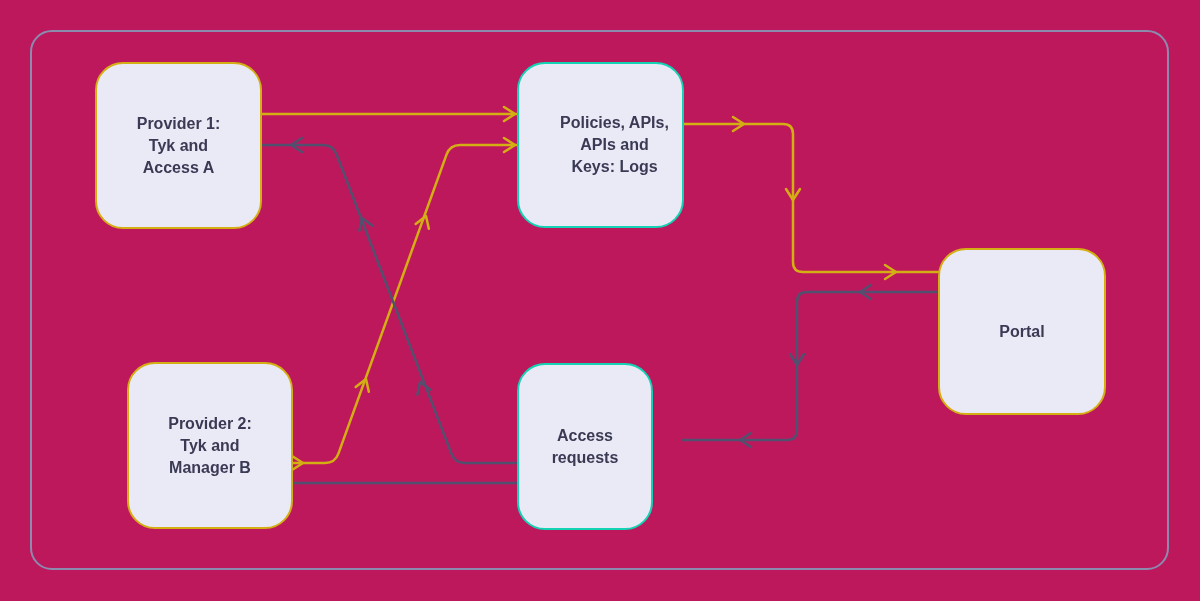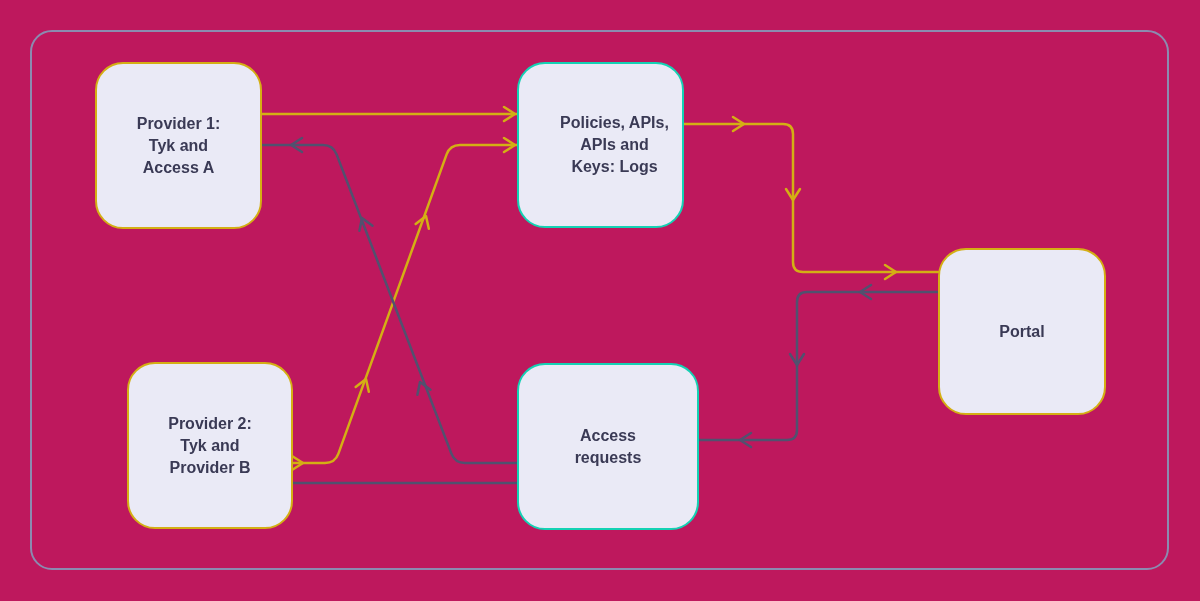--- a/index.html
+++ b/index.html
@@ -48,21 +48,21 @@
     font-size: 16px;
     font-weight: 600;
     line-height: 22px;
   }
   .node .line { display: block; }
   .node.gold { border-color: #D4AF14; }
   .node.teal { border-color: #14D2B4; }
   .node-provider1 { left: 95px;  top: 62px;  width: 167px; height: 167px; }
   .node-policies  { left: 517px; top: 62px;  width: 167px; height: 166px; padding-left: 28px; }
   .node-provider2 { left: 95px;  top: 362px; width: 166px; height: 167px; margin-left: 32px; }
-  .node-access    { left: 517px; top: 363px; width: 182px; height: 167px; }
+  .node-access    { left: 517px; top: 363px; width: 136px; height: 167px; }
   .node-portal    { left: 938px; top: 212px; width: 168px; height: 167px; margin-top: 36px; }
 </style>
 </head>
 <body>
 
 <div class="canvas">
 
   <div class="frame"></div>
 
   <svg class="connector-layer" viewBox="0 0 1200 601" xmlns="http://www.w3.org/2000/svg">
@@ -109,21 +109,21 @@
 
   <div class="node teal node-policies">
     <span class="line">Policies, APIs,</span>
     <span class="line">APIs and</span>
     <span class="line">Keys: Logs</span>
   </div>
 
   <div class="node gold node-provider2">
     <span class="line">Provider 2:</span>
     <span class="line">Tyk and</span>
-    <span class="line">Provider B</span>
+    <span class="line">Manager B</span>
   </div>
 
   <div class="node teal node-access">
     <span class="line">Access</span>
     <span class="line">requests</span>
   </div>
 
   <div class="node gold node-portal">
     <span class="line">Portal</span>
   </div>

